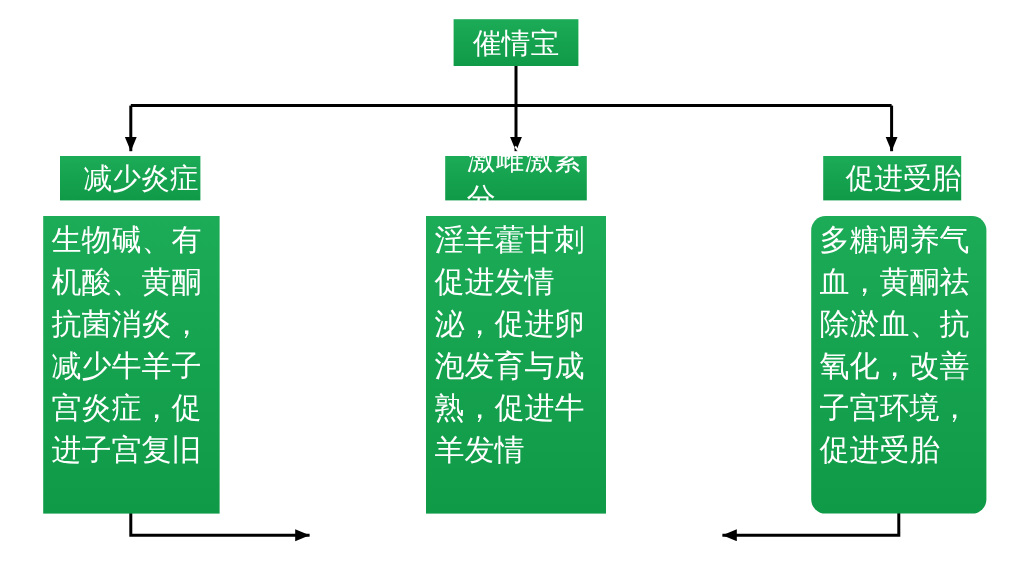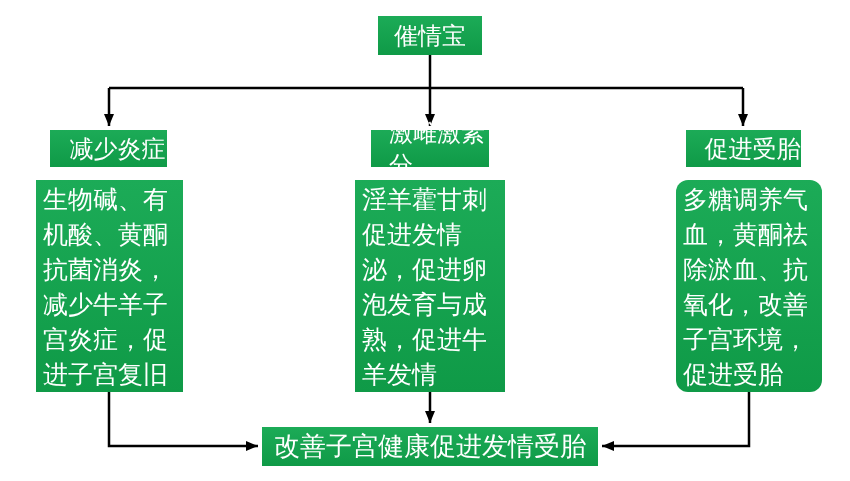--- a/index.html
+++ b/index.html
@@ -23,21 +23,21 @@
     align-items: center;
     justify-content: center;
     text-align: left;
   }
   .root-box   { left: 378px; top: 16px;  width: 104px; height: 39px; font-size: 24px; }
   .hdr        { top: 130px; height: 37px; font-size: 24px; padding-left: 18px; }
   .hdr-1      { left: 50px;  width: 117px; }
   .hdr-2      { left: 371px; width: 118px; }
   .hdr-3      { left: 686px; width: 115px; }
   .detail {
-    top: 180px; height: 212px;
+    top: 180px; height: 248px;
     font-size: 25px;
     line-height: 35px;
     white-space: pre;
     padding: 2px 7px;
     overflow: hidden;
   }
   .det-1 { left: 36px;  width: 147px; }
   .det-2 { left: 355px; width: 150px; }
   .det-3 { left: 676px; width: 146px; border-radius: 12px; }
   .result-box { left: 262px; top: 427px; width: 336px; height: 39px; font-size: 26px; }
@@ -92,17 +92,14 @@
 泡发育与成
 熟，促进牛
 羊发情</div>
   <div class="box detail det-3">多糖调养气
 血，黄酮祛
 除淤血、抗
 氧化，改善
 子宫环境，
 促进受胎</div>
 
-  <div class="box center-text result-box">
-    <span>改善子宫健康促进发情受胎</span>
-  </div>
 
 </div>
 
 </body></html>

